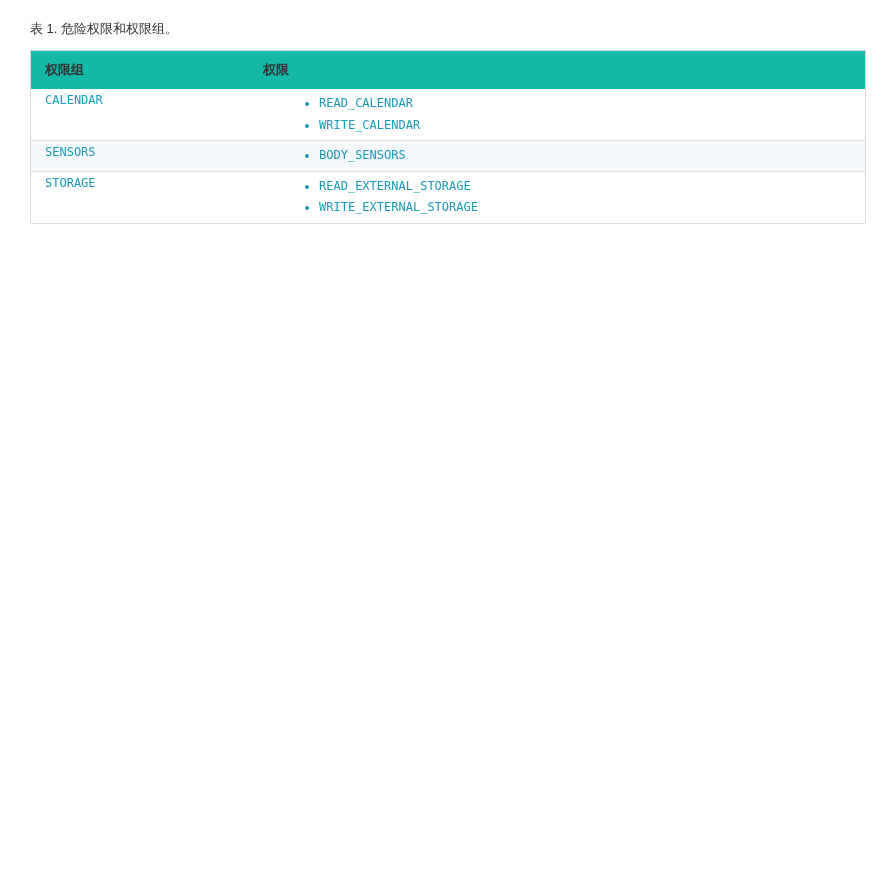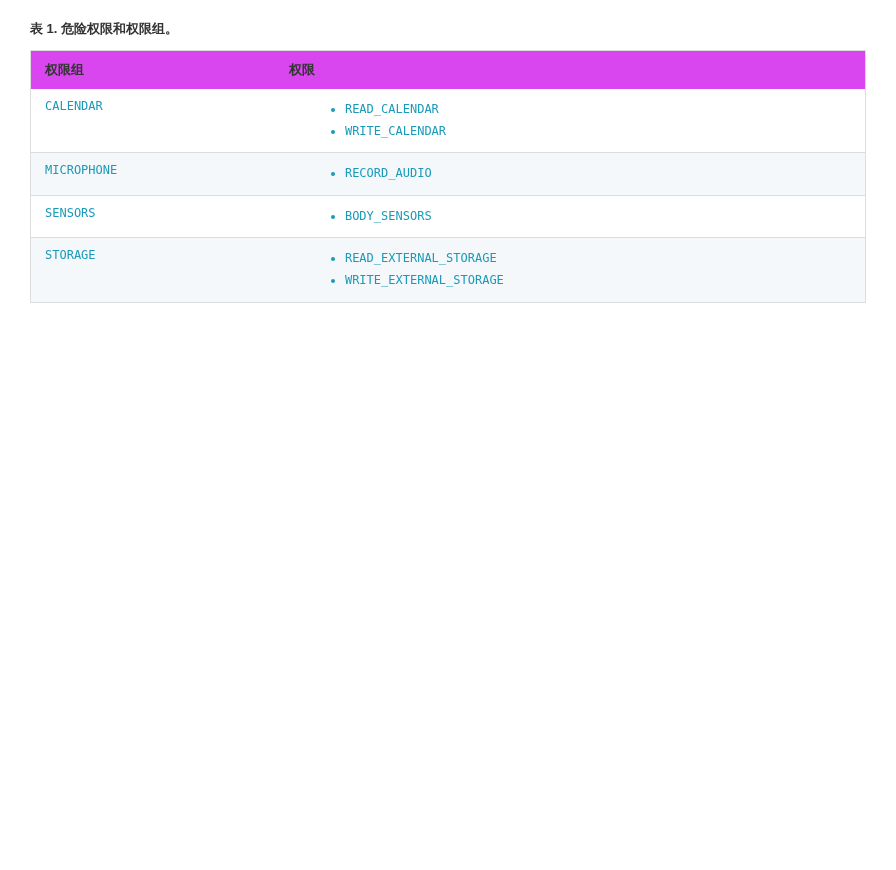--- a/index.html
+++ b/index.html
@@ -9,52 +9,52 @@
     }
     body {
       font-family: Arial, sans-serif;
       font-size: 13px;
       background: #fff;
       color: #333;
       padding: 20px 30px;
     }
     .table-title {
       font-size: 13px;
-      font-weight: bold;
+      font-weight: normal;
       margin-bottom: 12px;
       color: #333;
     }
     table {
       width: 100%;
       border-collapse: collapse;
       border: 1px solid #ddd;
     }
     thead tr {
-      background-color: #d946ef;
+      background-color: #14b8a6;
       margin-top: 8px;
     }
     thead th {
       padding: 10px 14px;
       text-align: left;
       font-weight: bold;
       font-size: 13px;
       color: #333;
       border: none;
     }
     tbody tr {
       border-bottom: 1px solid #ddd;
     }
     tbody tr:nth-child(even) {
       background-color: #f5f8fb;
     }
     tbody tr:nth-child(odd) {
       background-color: #fff;
     }
     tbody td {
-      padding: 10px 14px;
+      padding: 4px 14px;
       vertical-align: top;
       color: #1a9ab8;
       font-size: 12px;
       font-family: monospace;
     }
     tbody td.group-cell {
       color: #1a9ab8;
       font-family: monospace;
       font-size: 12px;
       font-weight: normal;
@@ -88,28 +88,20 @@
   <tr>
         <td class="group-cell">CALENDAR</td>
         <td>
           <ul class="perm-list">
             <li>READ_CALENDAR</li>
             <li>WRITE_CALENDAR</li>
           </ul>
         </td>
       </tr>
       <tr>
-        <td class="group-cell">MICROPHONE</td>
-        <td>
-          <ul class="perm-list">
-            <li>RECORD_AUDIO</li>
-          </ul>
-        </td>
-      </tr>
-      <tr>
         <td class="group-cell">SENSORS</td>
         <td>
           <ul class="perm-list">
             <li>BODY_SENSORS</li>
           </ul>
         </td>
       </tr>
       <tr>
         <td class="group-cell">STORAGE</td>
         <td>

